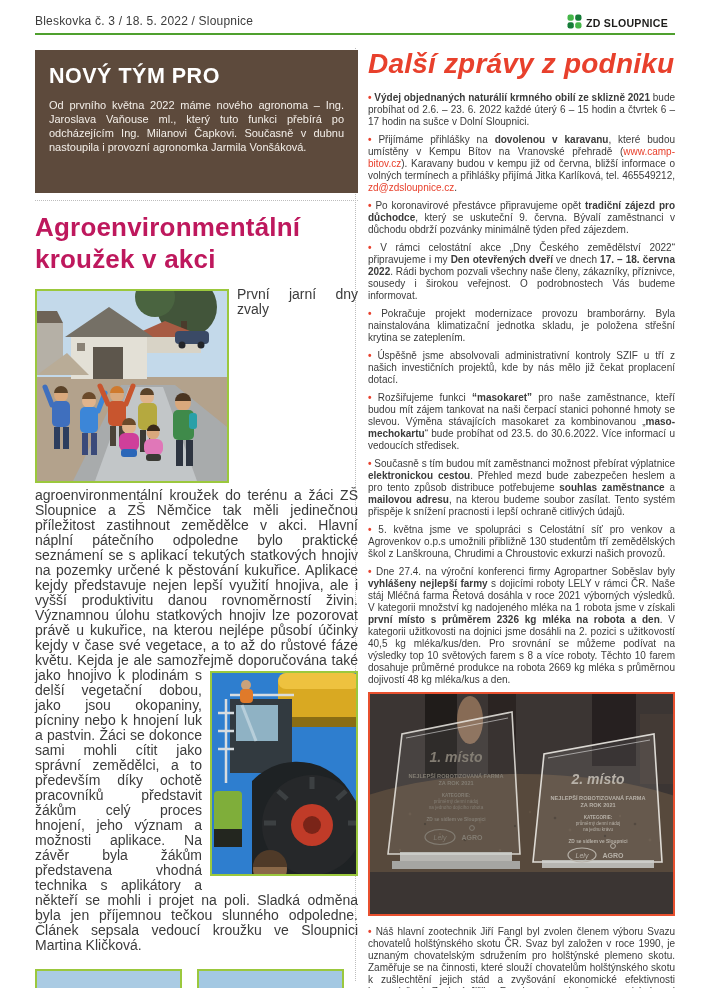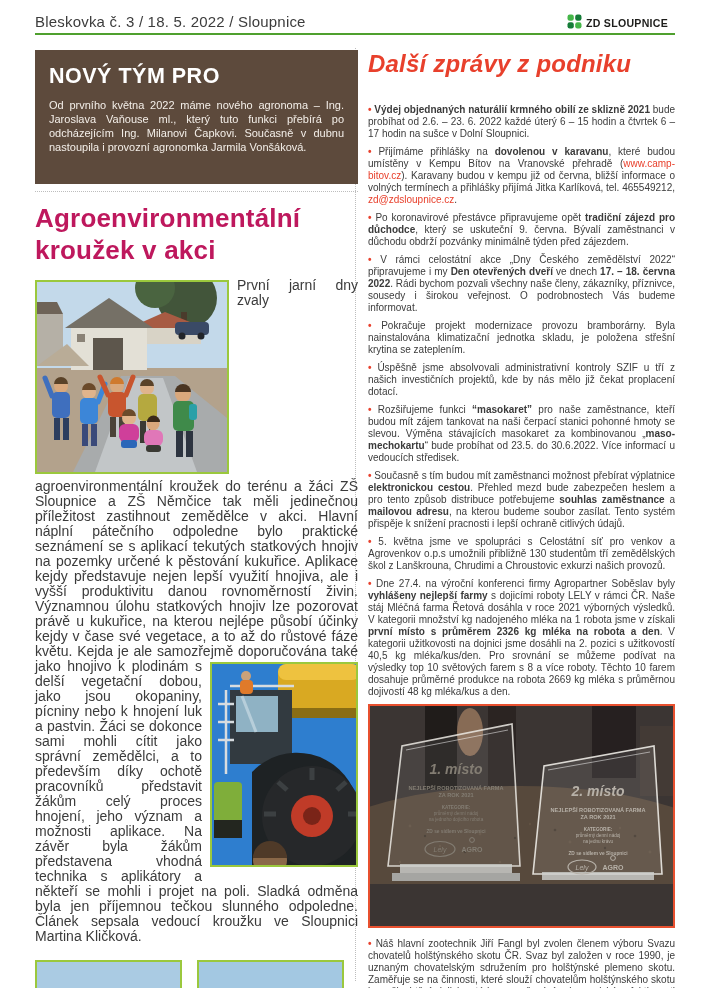--- a/index.html
+++ b/index.html
@@ -4,45 +4,45 @@
 <style>
   html,body{margin:0;padding:0;background:#e8e8e8;}
   .page{
     position:relative; width:708px; height:988px; margin:0 auto;
     background:#ffffff; overflow:hidden;
     font-family:"Liberation Sans", sans-serif; color:#3b3b3b;
   }
   
   .masthead-bar{position:absolute; left:35px; right:33px; top:12px; height:18px;
     display:flex; justify-content:space-between; align-items:center;}
-  .masthead{font-size:15px; color:#3c3c3c; letter-spacing:.2px;}
+  .masthead{font-size:12px; color:#3c3c3c; letter-spacing:.2px;}
   .logo{display:flex; align-items:flex-end; gap:4px;}
   .logo-text{font-size:11.5px; font-weight:bold; color:#1d1d1b; letter-spacing:.3px; transform:scaleX(.92); transform-origin:left;}
   .header-rule{position:absolute; left:35px; right:33px; top:33px; height:2px; background:#4fa02e;}
   
   .vsep{position:absolute; left:355px; top:48px; height:933px; width:0; border-left:1px dotted #bdbdbd;}
   .hsep{border-top:1px dotted #bdbdbd; margin:7px 0 10px 0;}
   
   .col-left{position:absolute; left:35px; top:50px; width:323px;}
   .col-right{position:absolute; left:368px; top:48px; width:307px;}
   
-  .intro-box{background:#5d4a3c; color:#fff; padding:13px 14px 4px 14px; height:117px;}
+  .intro-box{background:#5d4a3c; color:#fff; padding:13px 14px 13px 14px; height:117px;}
   .intro-title{font-size:21.5px; font-weight:bold; line-height:26px; letter-spacing:.5px;}
   .intro-body{font-size:11px; line-height:14px; text-align:justify; margin-top:9px; color:#f4efe9;}
   
   .article-title{margin:10px 0 12px 0; font-size:26px; line-height:32px; font-weight:bold; color:#be185d; letter-spacing:.2px;}
   .article-body{font-size:14px; line-height:15px; text-align:justify;}
   .ph{display:block; border:2px solid #9bc83d; background:#dfe8ee; box-sizing:border-box; overflow:hidden;}
   .ph svg{display:block;}
   .ph1{float:left; width:194px; height:194px; margin:2px 8px 5px 0;}
   .ph2{float:right; width:148px; height:205px; margin:3px 0 6px 8px;}
   .photo-row{display:flex; gap:15px; margin-top:16px; clear:both;}
   .ph3,.ph4{width:147px; height:195px;}
   
-  .news-title{margin:0 0 24px 0; font-size:24px; line-height:32px; font-weight:bold; font-style:italic; color:#e8402c; letter-spacing:.2px;}
+  .news-title{margin:0 0 12px 0; font-size:28px; line-height:32px; font-weight:bold; font-style:italic; color:#e8402c; letter-spacing:.2px;}
   .news-item{font-size:10px; line-height:12px; text-align:justify; margin-bottom:6px;}
   .news-item::before{content:"\2022\00a0"; color:#e8402c; font-weight:bold;}
   .seg-b{font-weight:bold;}
   .seg-a{color:#e8402c;}
   .trophy-photo{border:2px solid #e8502f; box-sizing:border-box; width:307px; height:224px; margin:4px 0 10px 0; overflow:hidden; background:#3b3533;}
   .trophy-photo svg{display:block;}
 </style>
 </head>
 <body>
 

